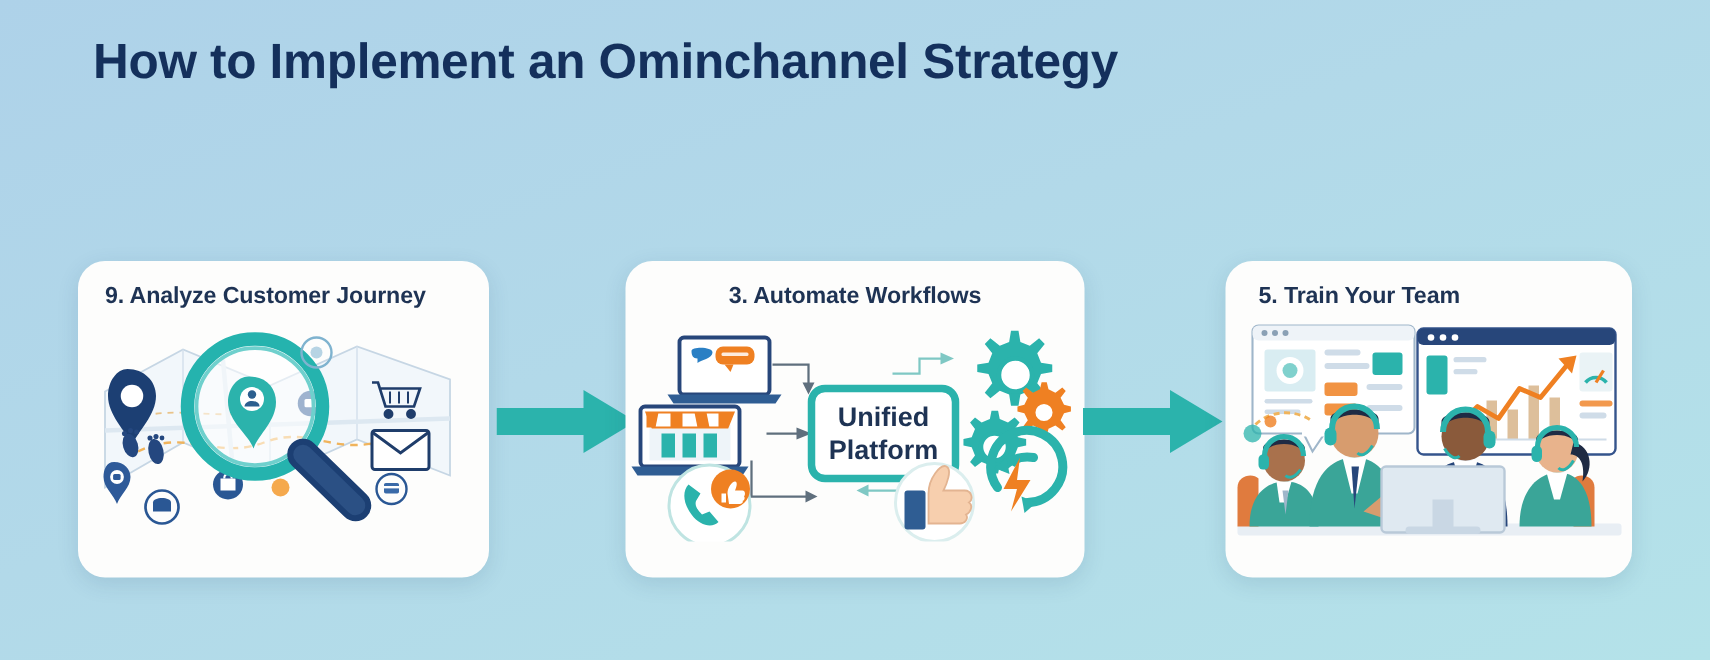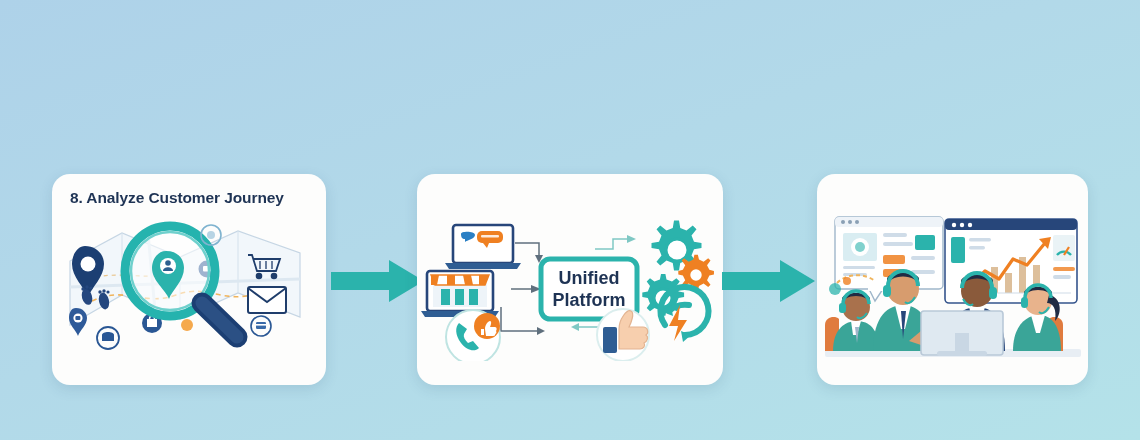--- a/index.html
+++ b/index.html
@@ -77,23 +77,24 @@
   #arrow-1 { left: 331px; }
   #arrow-2 { left: 722px; }
 
   svg { display: block; }
 </style>
 </head>
 <body>
 
 <div class="infographic">
 
+  <div class="page-title">How to Implement an Ominchannel Strategy</div>
 
   <div class="card" id="card-1">
-    <div class="card-title">8. Analyze Customer Journey</div>
+    <div class="card-title">9. Analyze Customer Journey</div>
     <div class="illus">
       <svg viewBox="0 0 274 152" width="274" height="152">
 
         <path d="M18 116 L70 86 L128 110 L186 84 L248 108 L248 44 L186 22 L128 48 L70 24 L18 52 Z" fill="#f2f7fb" stroke="#c6d6e4" stroke-width="1.2"></path>
         <path d="M70 24 L70 86" stroke="#d4e1ec" stroke-width="1"></path>
         <path d="M128 48 L128 110" stroke="#d4e1ec" stroke-width="1"></path>
         <path d="M186 22 L186 84" stroke="#d4e1ec" stroke-width="1"></path>
 
         <path d="M40 92 C 72 76, 92 98, 124 86 C 156 74, 170 96, 206 84" fill="none" stroke="#f0b45c" stroke-width="1.6" stroke-dasharray="5 4"></path>
         <path d="M36 70 C 70 60, 96 74, 132 62" fill="none" stroke="#e9c389" stroke-width="1.2" stroke-dasharray="4 4"></path>
@@ -178,20 +179,21 @@
     </div>
   </div>
 
   <div class="arrow" id="arrow-1">
     <svg viewBox="0 0 94 46" width="94" height="46">
       <path d="M0 14 L58 14 L58 2 L93 23 L58 44 L58 32 L0 32 Z" fill="#2bb3ac"></path>
     </svg>
   </div>
 
   <div class="card" id="card-2">
+    <div class="card-title">3. Automate Workflows</div>
     <div class="illus">
       <svg viewBox="0 0 306 152" width="306" height="152">
 
         <g fill="none" stroke="#5f6f7d" stroke-width="1.5">
           <path d="M98 34 L122 34 L122 52"></path>
           <path d="M94 80 L118 80"></path>
           <path d="M84 98 L84 122 L124 122"></path>
         </g>
         <path d="M118 46 L126 46 L122 54 Z" fill="#5f6f7d"></path>
         <path d="M114 76 L124 80 L114 84 Z" fill="#5f6f7d"></path>
@@ -278,20 +280,21 @@
     </div>
   </div>
 
   <div class="arrow" id="arrow-2">
     <svg viewBox="0 0 94 46" width="94" height="46">
       <path d="M0 14 L58 14 L58 2 L93 23 L58 44 L58 32 L0 32 Z" fill="#2bb3ac"></path>
     </svg>
   </div>
 
   <div class="card" id="card-3">
+    <div class="card-title">5. Train Your Team</div>
     <div class="illus">
       <svg viewBox="0 0 271 152" width="271" height="152">
 
         <g>
           <rect x="18" y="8" width="108" height="72" rx="4" fill="#ffffff" stroke="#9fb6ca" stroke-width="1.4"></rect>
           <rect x="18" y="8" width="108" height="10" rx="4" fill="#eef3f8"></rect>
           <circle cx="26" cy="13" r="2" fill="#8aa0b5"></circle>
             <circle cx="33" cy="13" r="2" fill="#8aa0b5"></circle>
             <circle cx="40" cy="13" r="2" fill="#8aa0b5"></circle>
           <path d="M52 80 L58 92 L66 80 Z" fill="#ffffff" stroke="#9fb6ca" stroke-width="1.4"></path>

